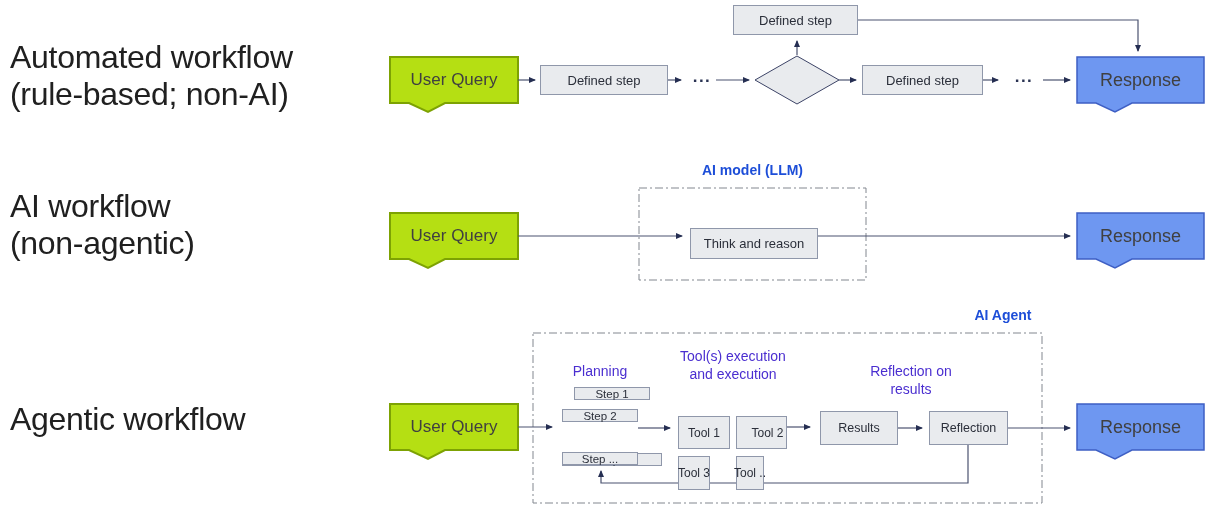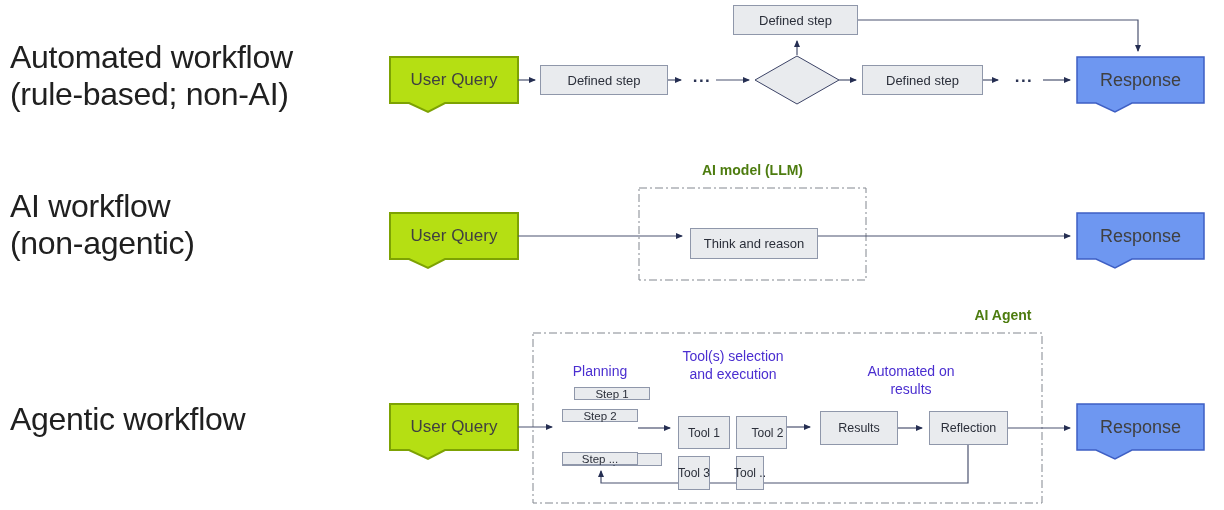--- a/index.html
+++ b/index.html
@@ -39,21 +39,21 @@
   }
   .box-md{font-size:13px;}
   .box-sm{font-size:11.5px;}
   .box-tool{font-size:12px;margin-top:26px;}
   .box-res{font-size:12.5px;}
   .ellipsis{
     display:flex;align-items:center;justify-content:center;
     font-weight:700;font-size:17px;letter-spacing:1.5px;color:#2a3353;
   }
   .container-title{
-    font-weight:700;font-size:14px;color:#4d7c0f;text-align:center;white-space:nowrap;
+    font-weight:700;font-size:14px;color:#1d4ed8;text-align:center;white-space:nowrap;
   }
   .purple-heading{
     font-weight:500;font-size:14px;color:var(--accent-purple);
     text-align:center;line-height:18px;white-space:nowrap;
   }
   svg{position:absolute;left:0;top:0;}
 </style>
 </head>
 <body>
 
@@ -146,31 +146,31 @@
   <div class="abs container-title" style="left:963px;top:307px;width:80px;">AI Agent</div>
 
   <div class="abs purple-heading" style="left:560px;top:362px;width:80px;">Planning</div>
 
   <div class="abs box box-sm" style="left:574px;top:387px;width:76px;height:13px;">Step 1</div>
   <div class="abs box box-sm" style="left:562px;top:409px;width:76px;height:13px;">Step 2</div>
   <div class="abs box box-sm" style="left:562px;top:430px;width:100px;height:13px;margin-top:23px;">Step 3</div>
   <div class="abs box box-sm" style="left:562px;top:452px;width:76px;height:13px;">Step ...</div>
 
   <div class="abs purple-heading" style="left:653px;top:347px;width:160px;">
-    <div>Tool(s) selection</div>
+    <div>Tool(s) execution</div>
     <div>and execution</div>
   </div>
 
   <div class="abs box box-tool" style="left:678px;top:390px;width:52px;height:33px;">Tool 1</div>
   <div class="abs box box-tool" style="left:736px;top:390px;width:51px;height:33px;padding-left:12px;">Tool 2</div>
   <div class="abs box box-tool" style="left:678px;top:430px;width:32px;height:34px;">Tool 3</div>
   <div class="abs box box-tool" style="left:736px;top:430px;width:28px;height:34px;">Tool ..</div>
 
   <div class="abs purple-heading" style="left:831px;top:362px;width:160px;">
-    <div>Automated on</div>
+    <div>Reflection on</div>
     <div>results</div>
   </div>
 
   <div class="abs box box-res" style="left:820px;top:411px;width:78px;height:34px;">Results</div>
   <div class="abs box box-res" style="left:929px;top:411px;width:79px;height:34px;">Reflection</div>
 
   <div class="abs bubble-label resp-label" style="left:1077px;top:404px;width:127px;height:46px;">Response</div>
 
 </div>
 

